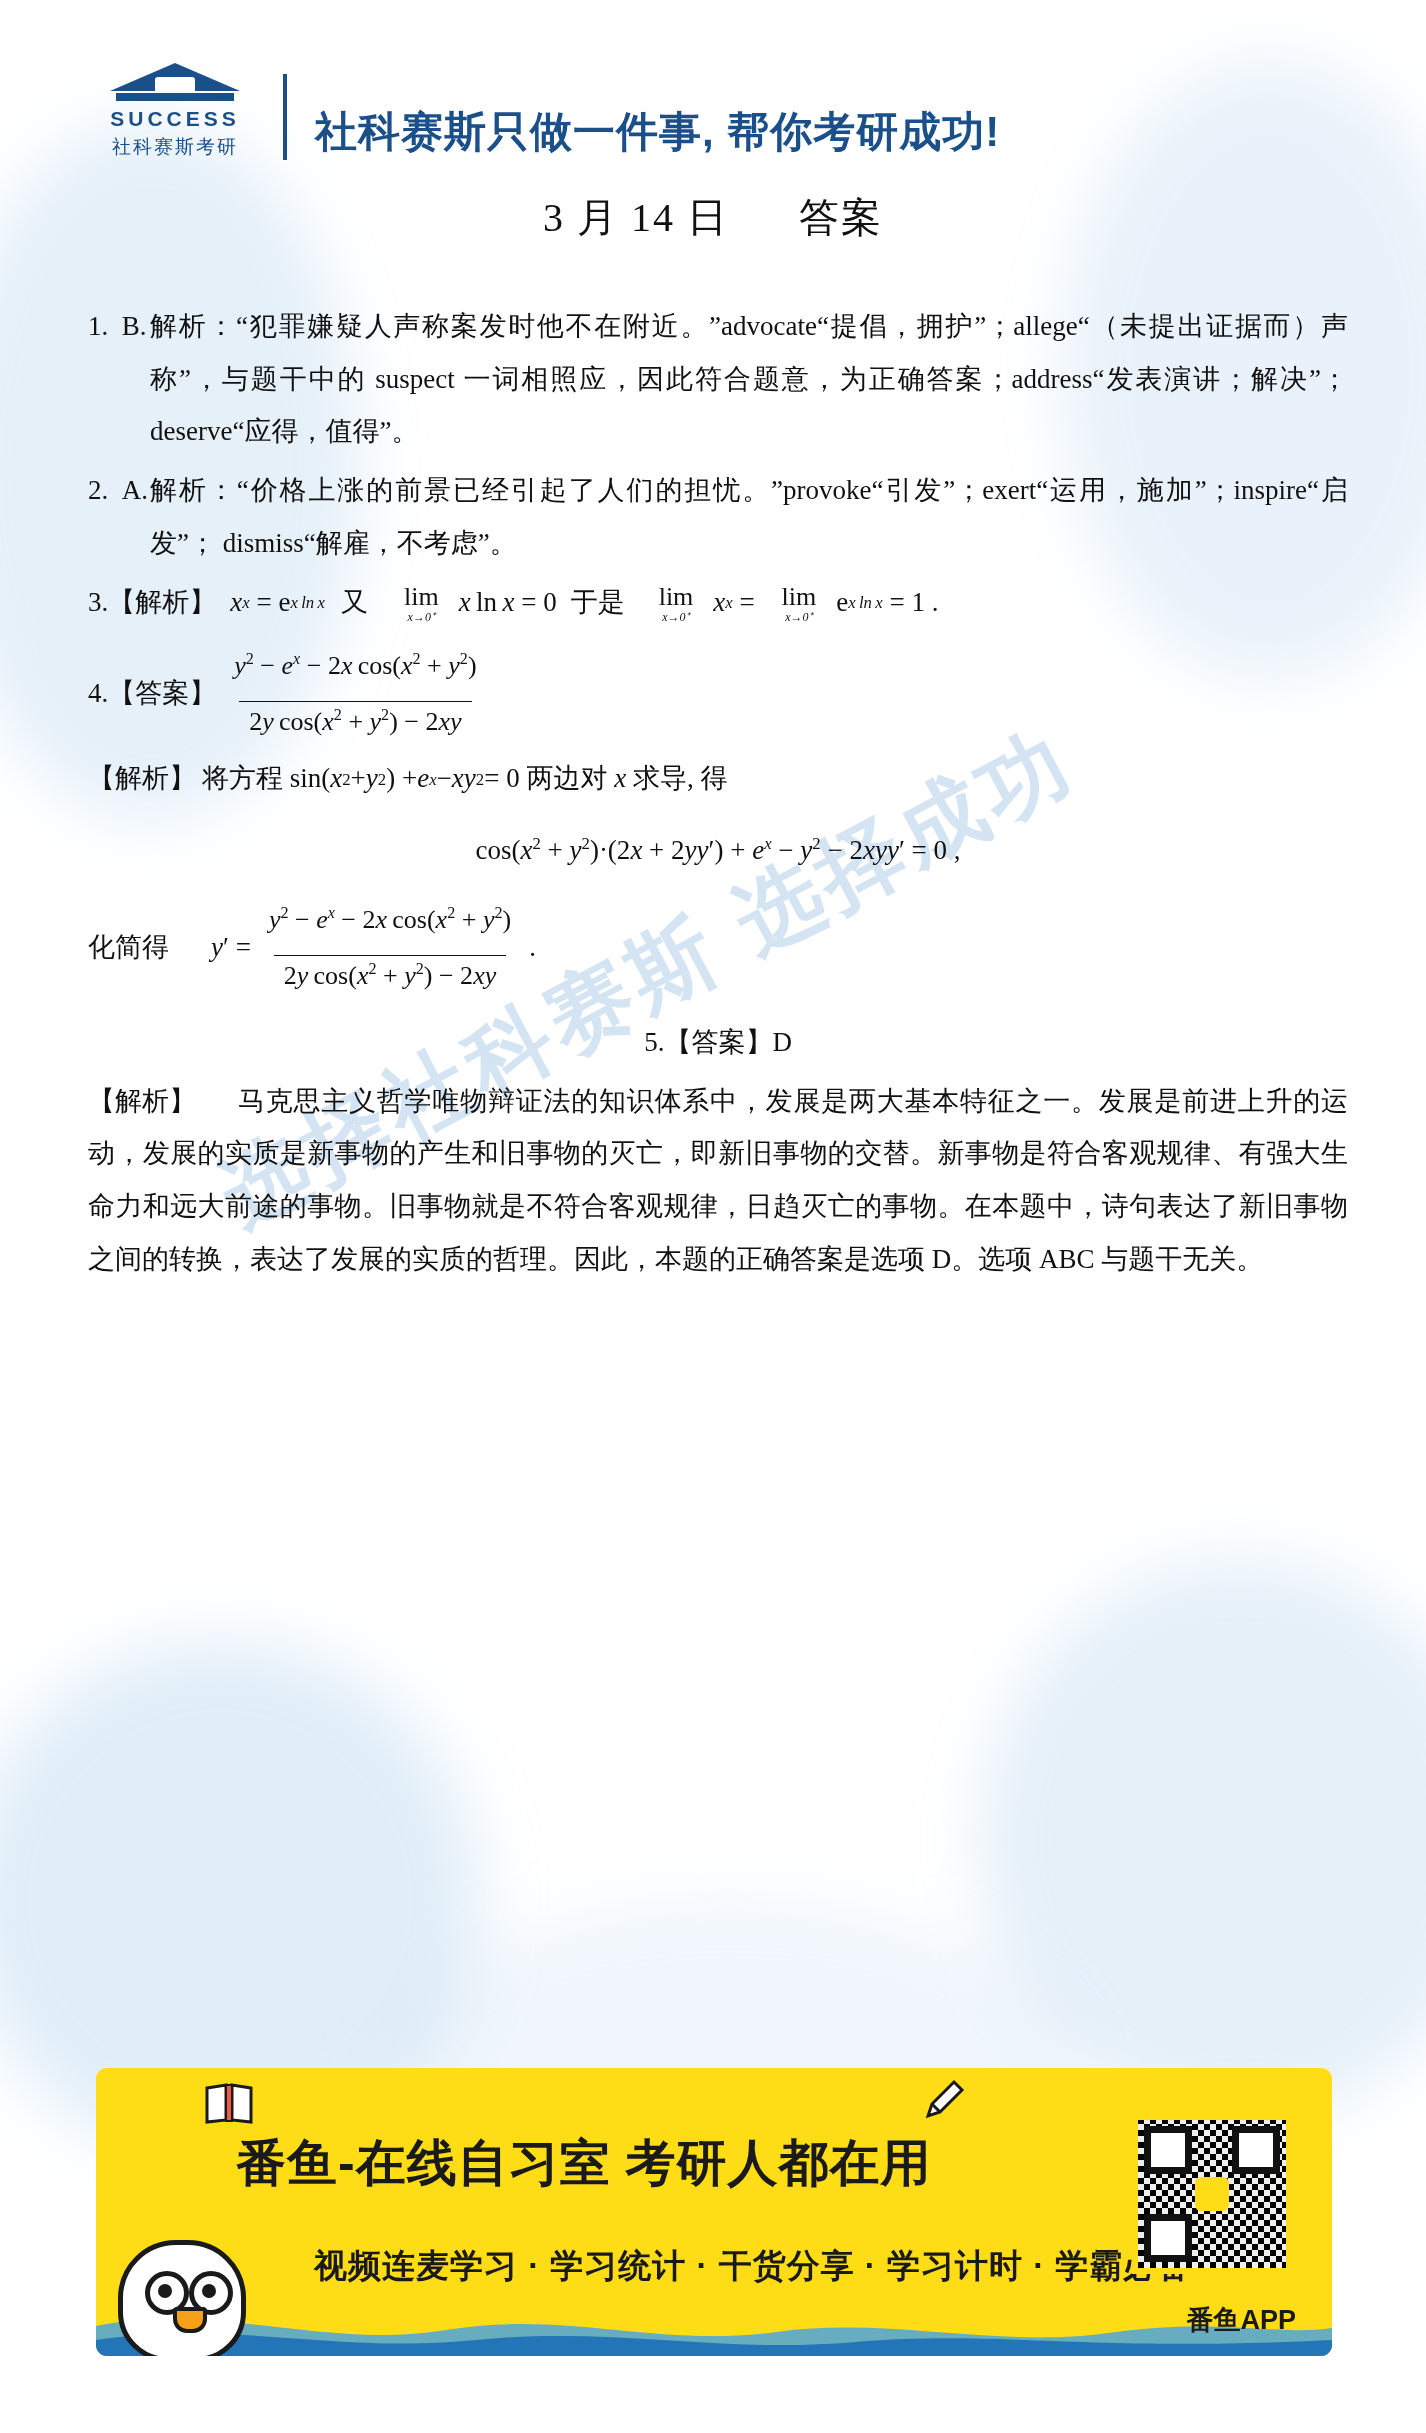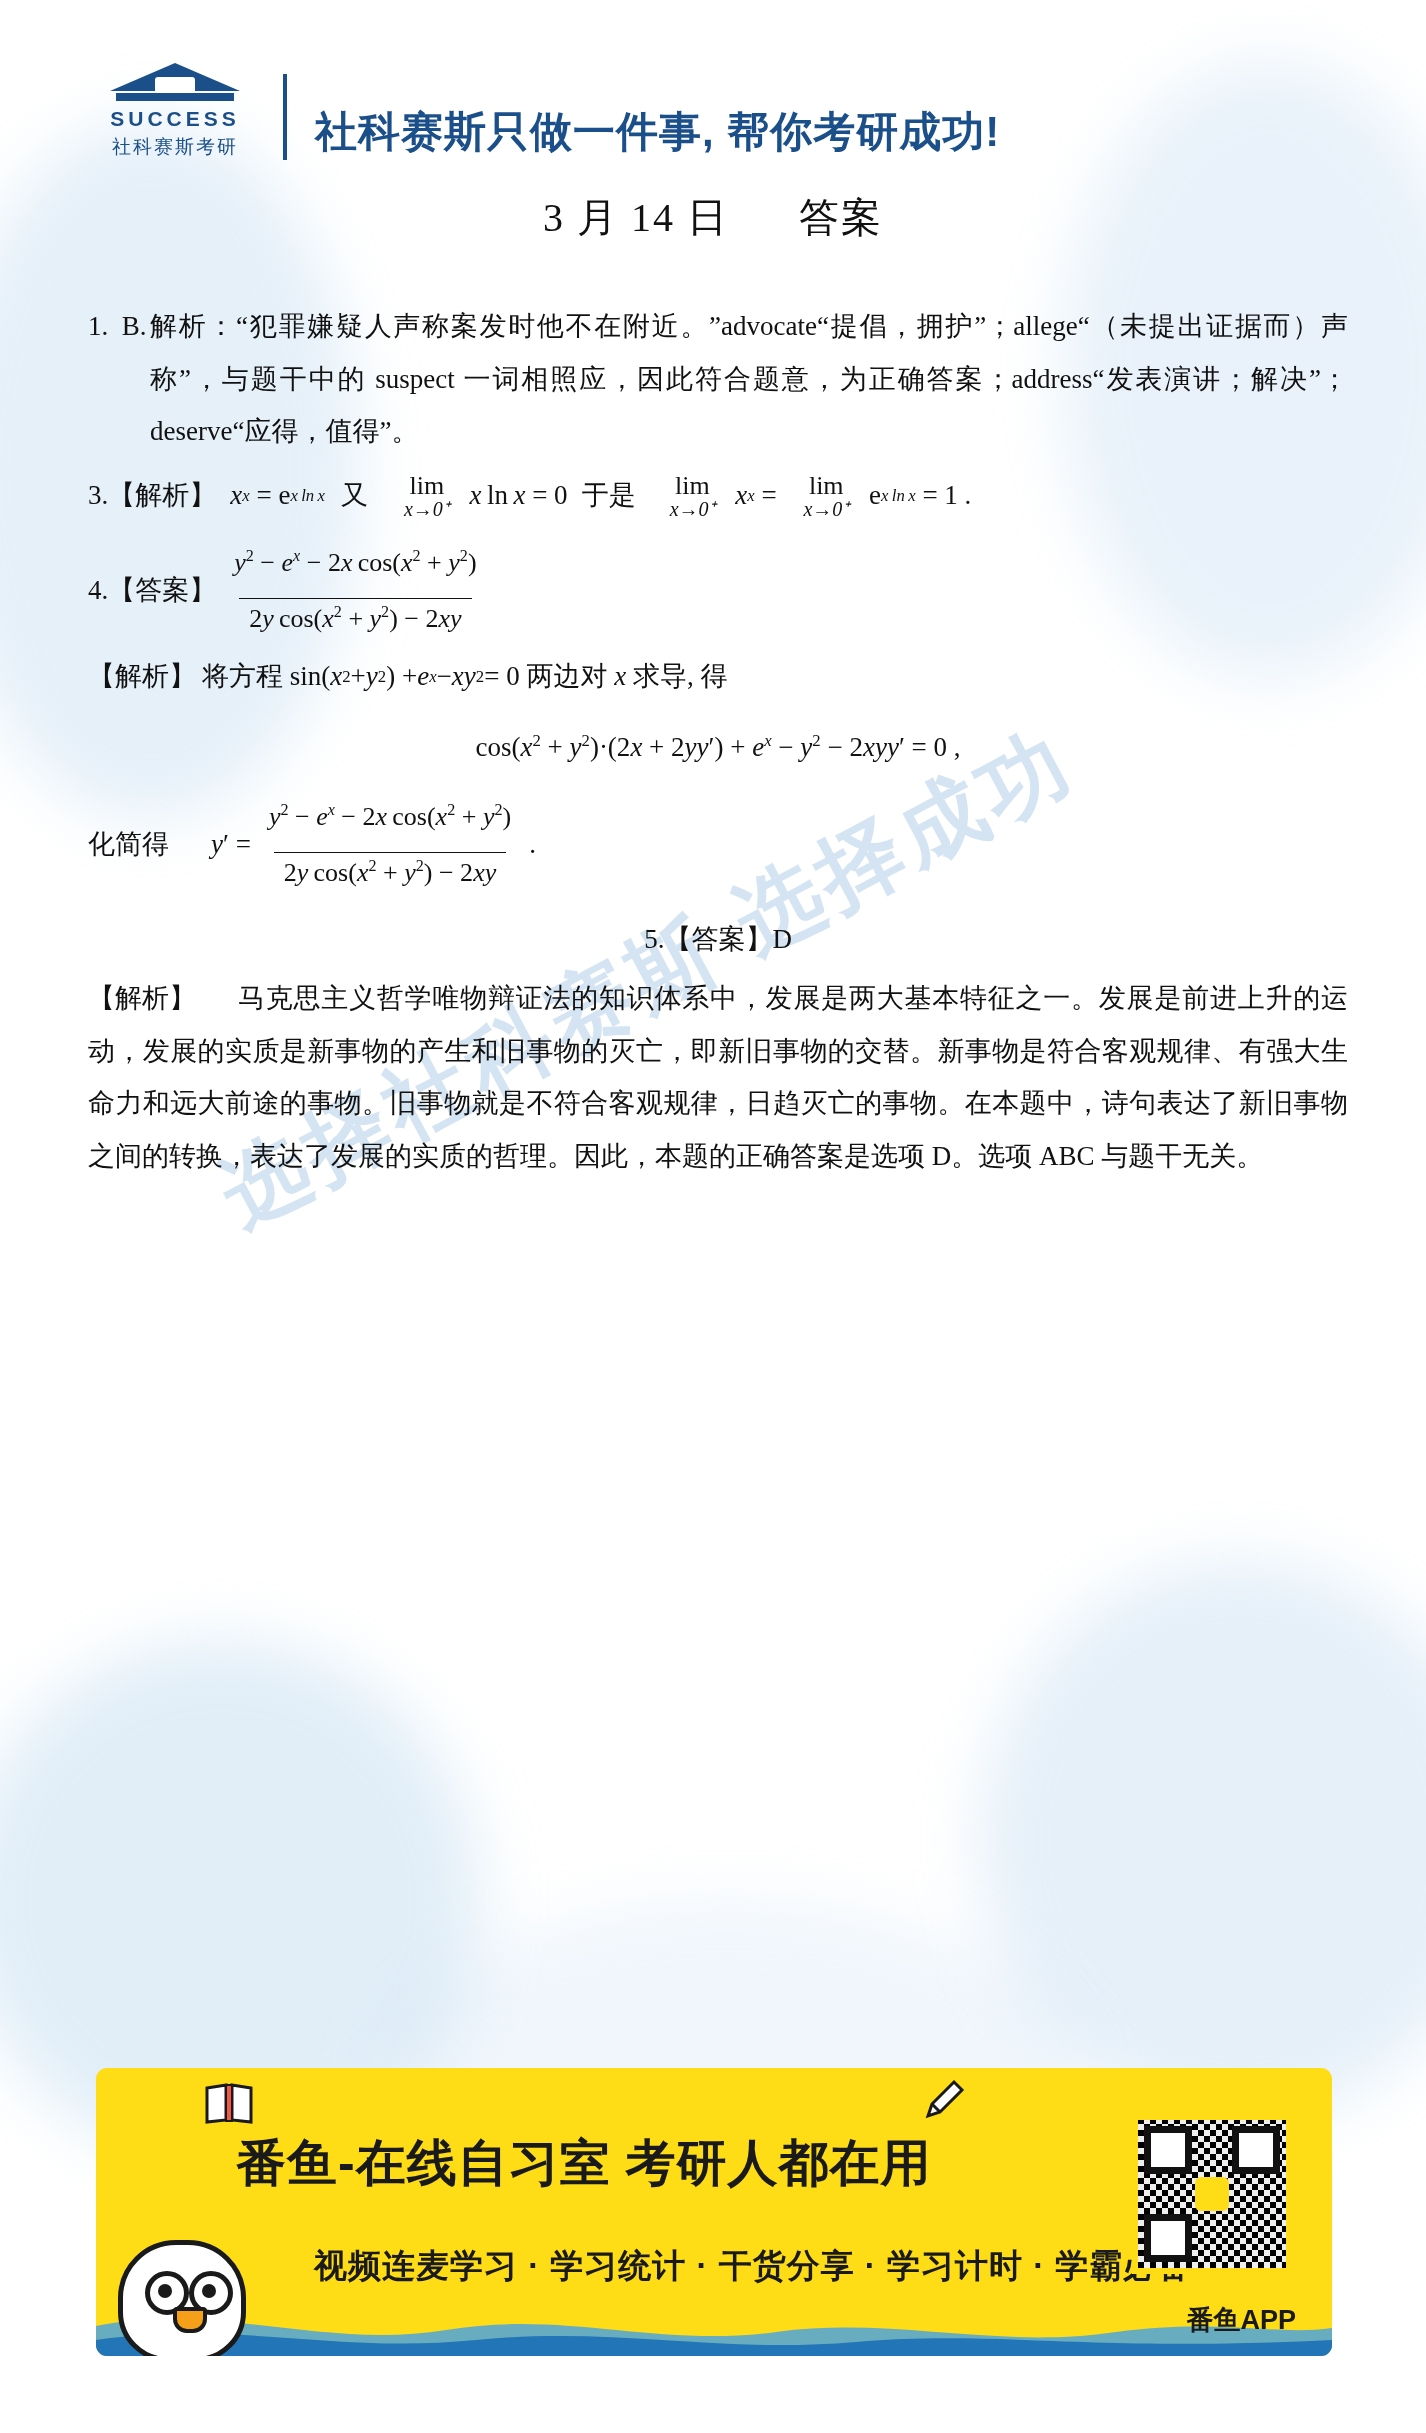--- a/index.html
+++ b/index.html
@@ -176,21 +176,21 @@
 
   .lim {
     display: inline-flex;
     flex-direction: column;
     align-items: center;
     vertical-align: middle;
     margin: 0 20px;
     line-height: 1.05;
   }
   .lim .top { font-size: 26px; font-style: normal; }
-  .lim .bot { font-size: 20px; font-style: italic; }
+  .lim .bot { font-size: 12px; font-style: italic; }
 
   .frac {
     display: inline-flex;
     flex-direction: column;
     align-items: center;
     vertical-align: middle;
     margin: 0 8px;
     line-height: 1.25;
   }
   .frac .num-f {
@@ -369,20 +369,26 @@
 
 <div class="content">
 
   <div class="para num-para">
     <div class="num">
       <span>1.</span>&nbsp;&nbsp;<span>B.</span>
     </div>
     <div class="ptext">解析：“犯罪嫌疑人声称案发时他不在附近。”advocate“提倡，拥护”；allege“（未提出证据而）声称”，与题干中的 suspect 一词相照应，因此符合题意，为正确答案；address“发表演讲；解决”；deserve“应得，值得”。</div>
   </div>
 
+  <div class="para num-para">
+    <div class="num">
+      <span>2.</span>&nbsp;&nbsp;<span>A.</span>
+    </div>
+    <div class="ptext">解析：“价格上涨的前景已经引起了人们的担忧。”provoke“引发”；exert“运用，施加”；inspire“启发”； dismiss“解雇，不考虑”。</div>
+  </div>
 
   <div class="para mathline" style="margin-top:14px;">
     <span>3.</span>
     <span>【解析】</span>
     <span class="mi" style="margin-left:14px;">x</span>
       <span class="sup">x</span>
     <span class="mo">&nbsp;=&nbsp;</span>
     <span class="mn">e</span>
       <span class="sup">x ln x</span>
     <span style="margin:0 16px;">又</span>

